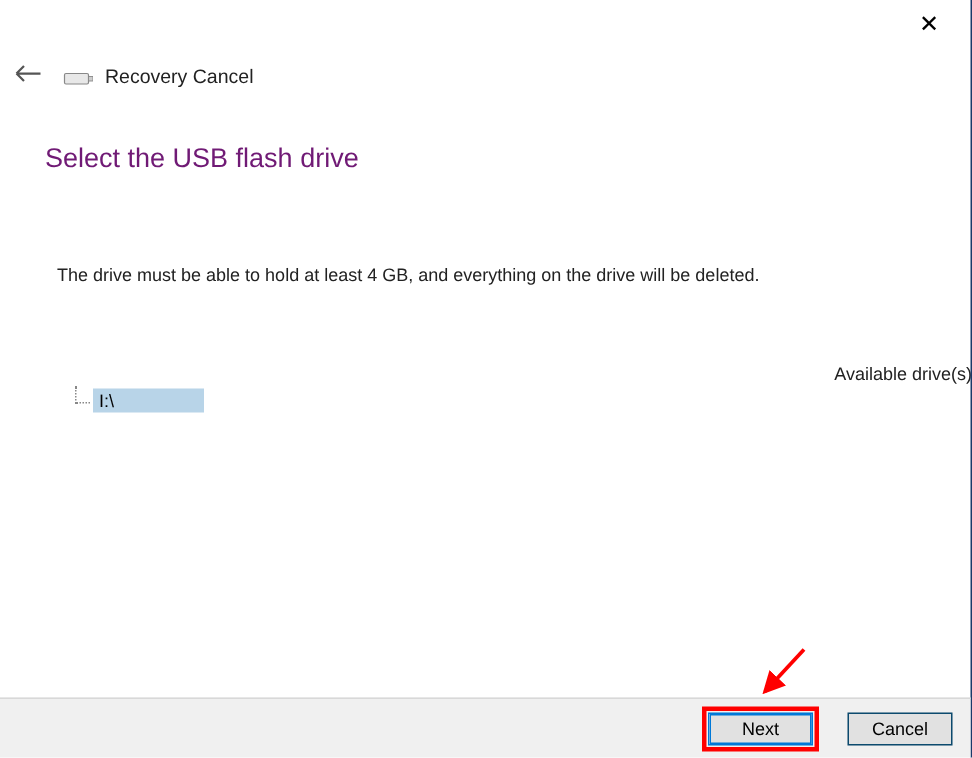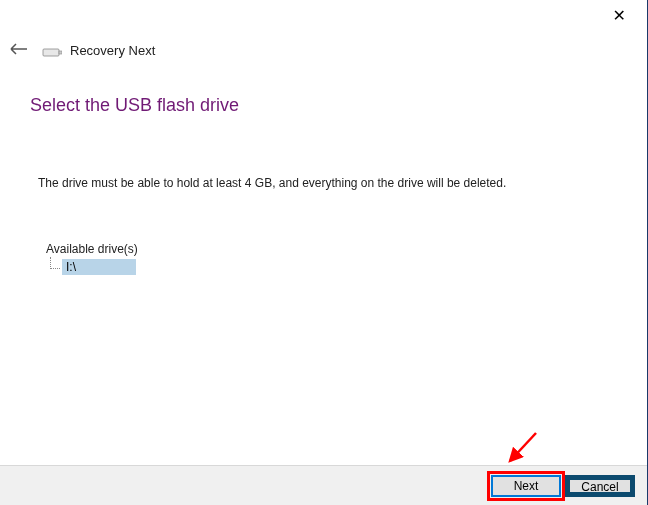--- a/index.html
+++ b/index.html
@@ -59,20 +59,21 @@
     }
     .description {
       font-size: 12px;
       color: #222;
       margin: 60px 0 0 38px;
     }
     .available-label {
       font-size: 12px;
       color: #222;
       margin: 52px 0 0 46px;
+      text-align: right;
     }
     .drive-tree {
       margin: 3px 0 0 50px;
     }
     .tree-item {
       display: flex;
       align-items: center;
     }
     .tree-connector {
       display: inline-block;
@@ -97,29 +98,29 @@
       bottom: 0;
       left: 0;
       right: 1px;
       height: 40px;
       background: #f0f0f0;
       border-top: 1px solid #d8d8d8;
       display: flex;
       justify-content: flex-end;
       align-items: center;
       padding-right: 12px;
-      gap: 4px;
+      gap: 23px;
       margin-top: 12px;
     }
     .btn {
       min-width: 70px;
       height: 22px;
       font-size: 12px;
       background: #e1e1e1;
-      border: 5px solid #0c4a6e;
+      border: 1px solid #0c4a6e;
       cursor: pointer;
       font-family: inherit;
     }
     .btn-highlight {
       position: relative;
       display: inline-block;
     }
     .btn-highlight::before {
       content: "";
       position: absolute;
@@ -153,21 +154,21 @@
     <svg width="18" height="14" viewBox="0 0 18 14">
       <path d="M1 7 L17 7 M1 7 L6 2 M1 7 L6 12" stroke="#555" stroke-width="1.5" fill="none"></path>
     </svg>
   </span>
   <span class="drive-icon">
     <svg width="20" height="12" viewBox="0 0 20 12">
       <rect x="1" y="3" width="16" height="7" rx="1" fill="#e8e8e8" stroke="#888" stroke-width="0.8"></rect>
       <rect x="17" y="5" width="3" height="3" fill="#ccc" stroke="#888" stroke-width="0.6"></rect>
     </svg>
   </span>
-  <span class="window-title">Recovery Next</span>
+  <span class="window-title">Recovery Cancel</span>
 </div>
 
 <h1 class="main-heading">Select the USB flash drive</h1>
 
 <p class="description">The drive must be able to hold at least 4 GB, and everything on the drive will be deleted.</p>
 
 <div class="available-label">Available drive(s)</div>
 
 <div class="drive-tree">
   <div class="tree-item">

